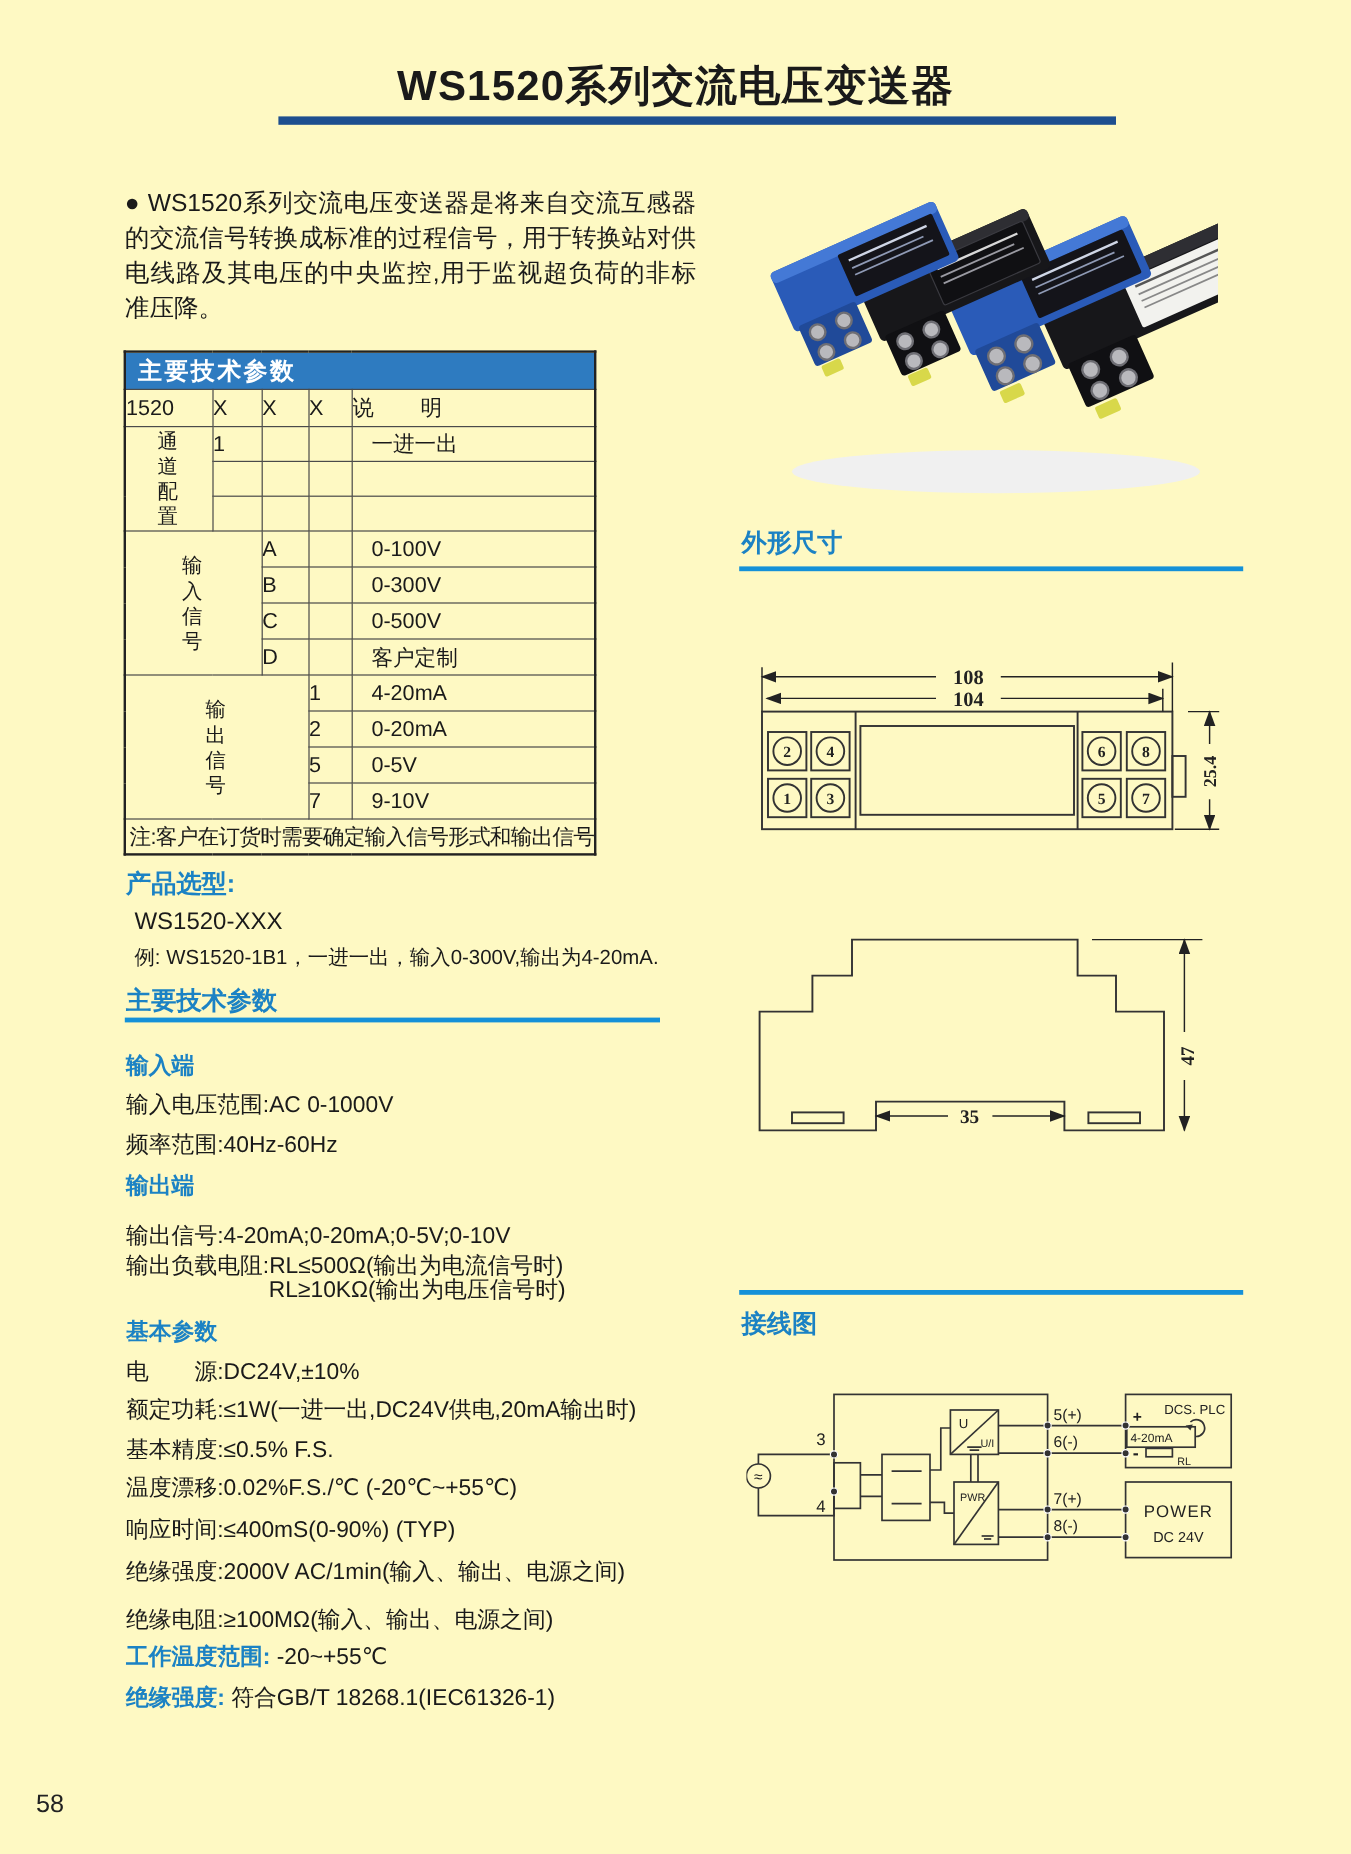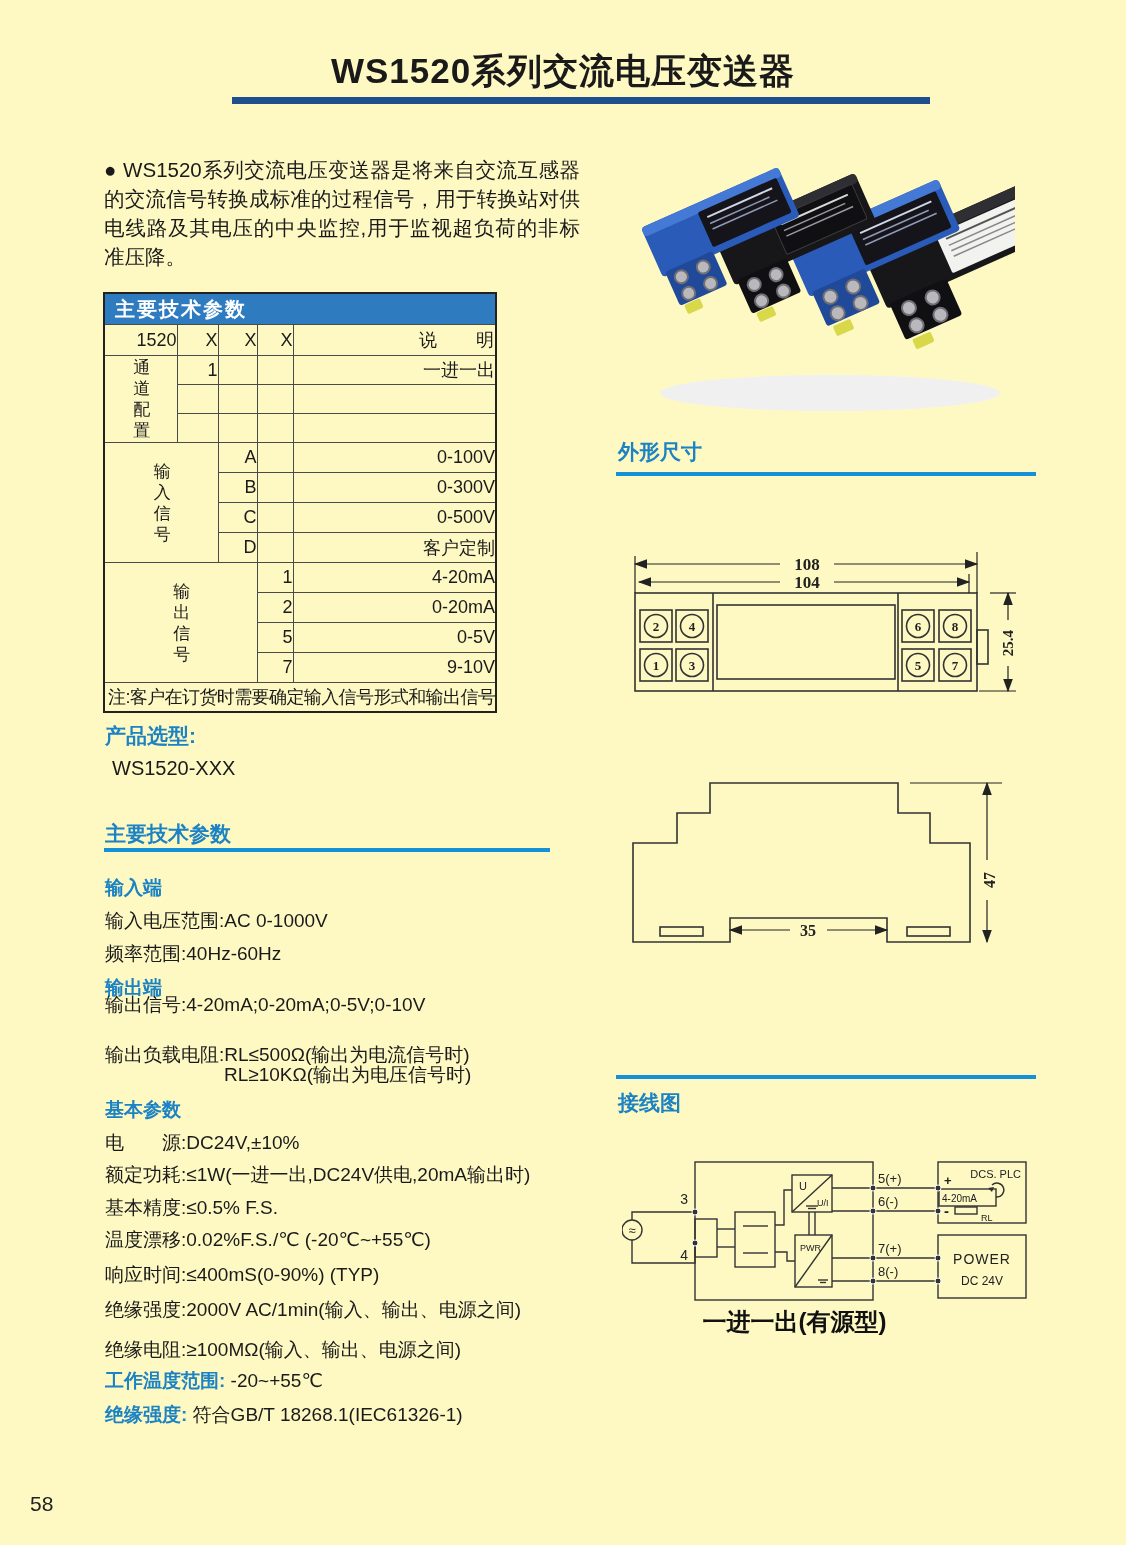--- a/index.html
+++ b/index.html
@@ -17,21 +17,21 @@
 
   
   .intro { position:absolute; left:104px; top:155px; width:476px; font-size:20.5px; line-height:29px; }
   .intro p { margin:0; text-align:justify; }
 
   
   .model-table {
     position:absolute; left:103px; top:292px; width:392px;
     border-collapse:collapse; table-layout:fixed; border:2px solid #222;
   }
-  .model-table td { border:1px solid #4a4a4a; font-size:18px; text-align:right; padding:0; overflow:hidden; }
+  .model-table td { border:1px solid #4a4a4a; font-size:18px; text-align:left; padding:0; overflow:hidden; }
   .model-table .tbl-title {
     background:#2e7bc0; color:#ffffff; text-align:left; padding-left:10px;
     font-weight:bold; font-size:20px; height:30px; letter-spacing:2px;
   }
   .r-hdr  td { height:30px; }
   .r-ch   td { height:28px; }
   .r-in   td { height:29px; }
   .r-out  td { height:29px; }
   .r-note td { height:28px; }
   .desc-h { letter-spacing:1px; }
@@ -162,30 +162,31 @@
         <td class="desc">9-10V</td>
       </tr>
       <tr class="r-note">
           <td colspan="5" class="note-cell">注:客户在订货时需要确定输入信号形式和输出信号形式,如有特殊需要可以定制.</td>
         </tr>
     </tbody>
   </table>
 
   <p class="h-blue" style="left:105px; top:722px;">产品选型:</p>
   <div class="sel-model">WS1520-XXX</div>
+  <div class="sel-example">例: WS1520-1B1，一进一出，输入0-300V,输出为4-20mA.</div>
 
   <p class="h-blue" style="left:105px; top:820px;">主要技术参数</p>
   <div class="rule" style="left:104px; top:848px; width:446px;"></div>
 
   <div class="params">
     <div class="sub" style="top:5px">输入端</div>
     <div style="top:38px">输入电压范围:AC 0-1000V</div>
     <div style="top:71px">频率范围:40Hz-60Hz</div>
     <div class="sub" style="top:105px">输出端</div>
-    <div style="top:122px">输出信号:4-20mA;0-20mA;0-5V;0-10V</div>
+    <div style="top:147px">输出信号:4-20mA;0-20mA;0-5V;0-10V</div>
     <div style="top:172px">输出负载电阻:RL≤500Ω(输出为电流信号时)</div>
     <div class="indent" style="top:192px">RL≥10KΩ(输出为电压信号时)</div>
     <div class="sub" style="top:227px">基本参数</div>
     <div style="top:260px">电　　源:DC24V,±10%</div>
     <div style="top:292px">额定功耗:≤1W(一进一出,DC24V供电,20mA输出时)</div>
     <div style="top:325px">基本精度:≤0.5% F.S.</div>
     <div style="top:357px">温度漂移:0.02%F.S./℃ (-20℃~+55℃)</div>
     <div style="top:392px">响应时间:≤400mS(0-90%) (TYP)</div>
     <div style="top:427px">绝缘强度:2000V AC/1min(输入、输出、电源之间)</div>
     <div style="top:467px">绝缘电阻:≥100MΩ(输入、输出、电源之间)</div>
@@ -412,16 +413,15 @@
     <text class="sans" x="178" y="111" font-size="9">PWR</text>
     <text class="sans" x="399" y="38" font-size="11" text-anchor="end">DCS. PLC</text>
     <text class="sans" x="322" y="45" font-size="13" font-weight="bold">+</text>
     <text class="sans" x="320" y="62" font-size="10">4-20mA</text>
     <text class="sans" x="322" y="76" font-size="15" font-weight="bold">-</text>
     <text class="sans" x="359" y="81" font-size="9">RL</text>
     <text class="sans" x="360" y="124" font-size="14" text-anchor="middle" letter-spacing="1">POWER</text>
     <text class="sans" x="360" y="145" font-size="12" text-anchor="middle">DC 24V</text>
   </svg>
 
-  <div class="wiring-caption">一进一出(有源型)</div>
 
   <div class="page-number">58</div>
 </div>
 
 </body></html>

